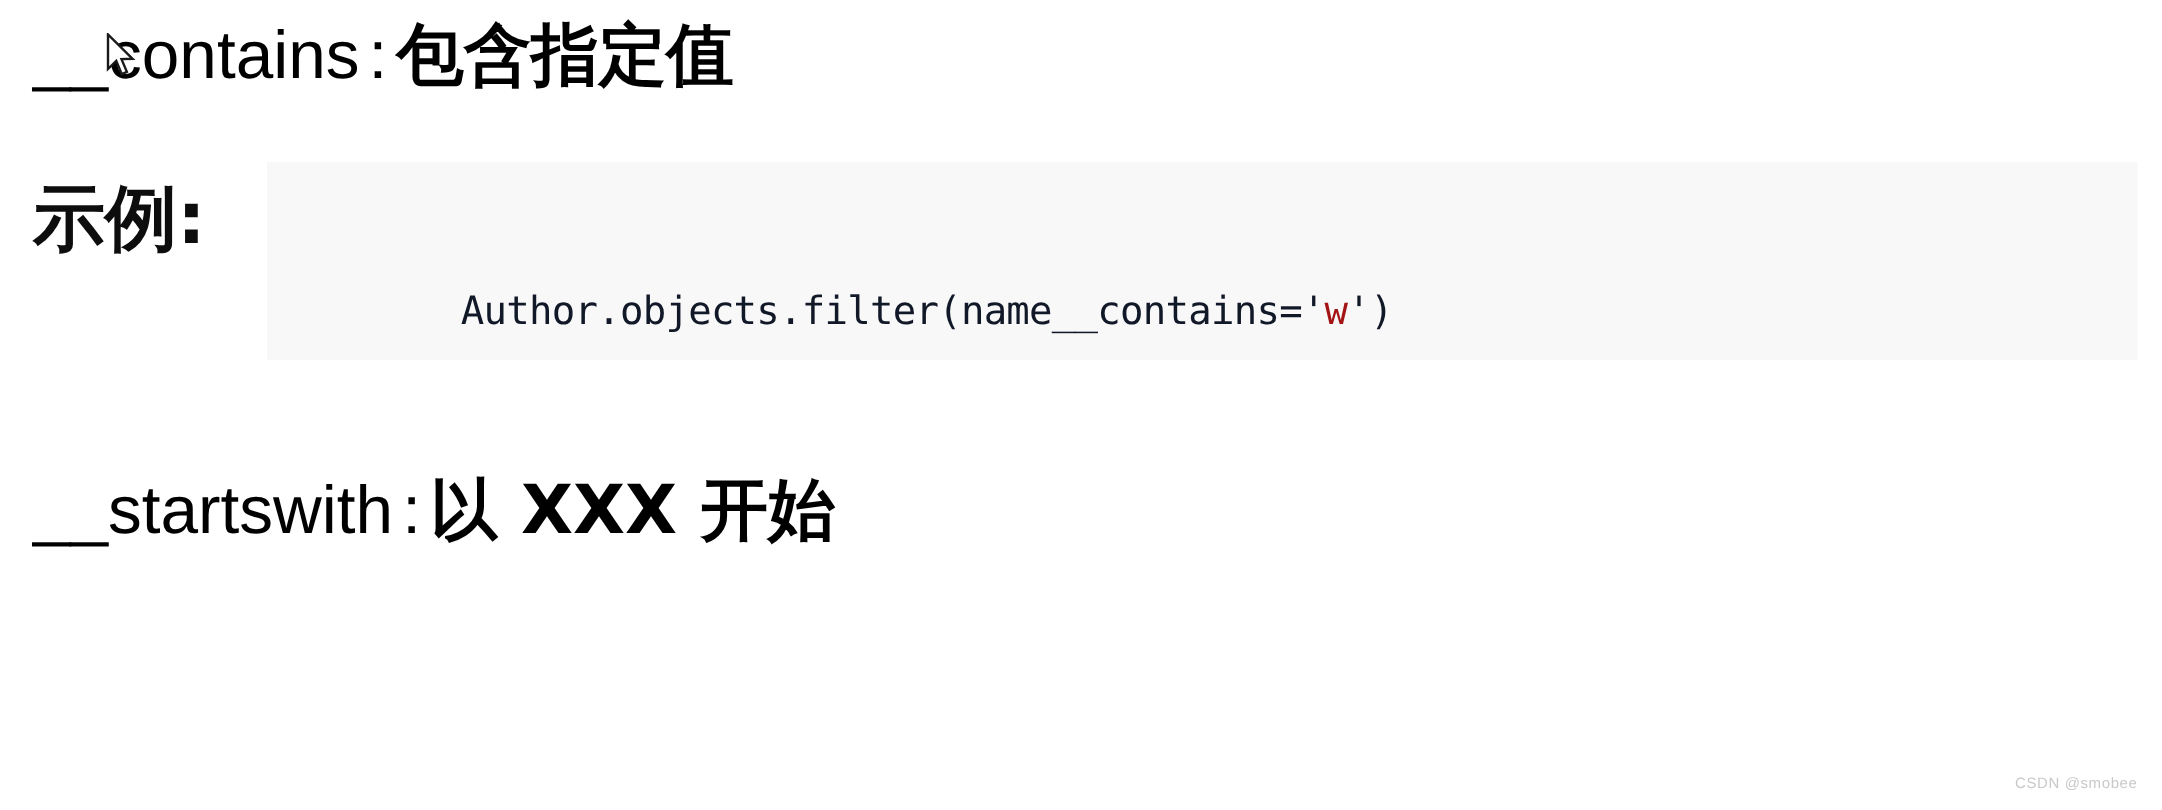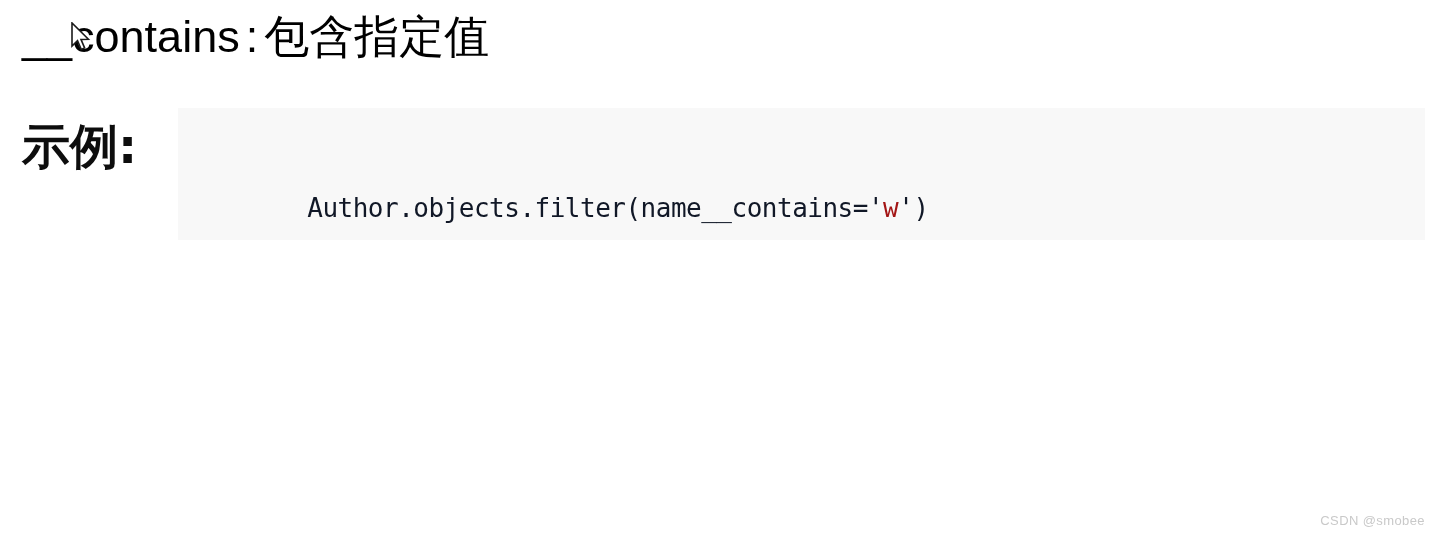--- a/index.html
+++ b/index.html
@@ -27,21 +27,21 @@
     position: absolute;
     left: 22px;
     color: #000000;
     font-size: 45px;
     line-height: 1.0;
     font-weight: 400;
     white-space: nowrap;
     letter-spacing: 0px;
   }
   .heading .latin { font-family: "Liberation Sans", "DejaVu Sans", sans-serif; }
-  .heading .cjk   { font-family: "DejaVu Sans", "Liberation Sans", sans-serif; font-weight: 400; }
+  .heading .cjk   { font-family: "DejaVu Sans", "Liberation Sans", sans-serif; font-weight: 700; }
   .heading .colon { padding: 0 6px; font-weight: 400; }
 
   #heading-contains   { top: 14px; }
   #heading-startswith { top: 317px; }
   #heading-endswith   { top: 417px; }
 
   
   #example-row {
     position: absolute;
     left: 0;
@@ -93,21 +93,21 @@
     height: 30px;
     pointer-events: none;
   }
 
   
   #watermark {
     position: absolute;
     right: 16px;
     bottom: 12px;
     color: #c9c9c9;
-    font-size: 13px;
+    font-size: 10px;
     font-family: "Liberation Sans", "DejaVu Sans", sans-serif;
     letter-spacing: 0.4px;
     white-space: nowrap;
   }
 </style>
 </head>
 <body>
 
 <div class="slide">
 
@@ -121,20 +121,23 @@
 
     <div id="code-block">
 
       <div class="code-line">
         <span class="tok-plain">Author.objects.filter(name__contains=</span><span class="tok-quote">'</span><span class="tok-str">w</span><span class="tok-quote">'</span><span class="tok-plain">)</span>
       </div>
 
     </div>
   </div>
 
+  <div class="heading" id="heading-startswith">
+    <span class="latin">__startswith</span><span class="colon">:</span><span class="cjk">以 XXX 开始</span>
+  </div>
 
 
   <svg id="mouse-cursor" viewBox="0 0 22 30" xmlns="http://www.w3.org/2000/svg">
     <path d="M2 1 L2 24 L7.5 18.6 L11.2 27.4 L14.6 25.9 L11.0 17.4 L18.4 17.2 Z" fill="#ffffff" stroke="#1a1a1a" stroke-width="1.6" stroke-linejoin="miter"></path>
   </svg>
 
   <div id="watermark">CSDN @smobee</div>
 
 </div>
 

